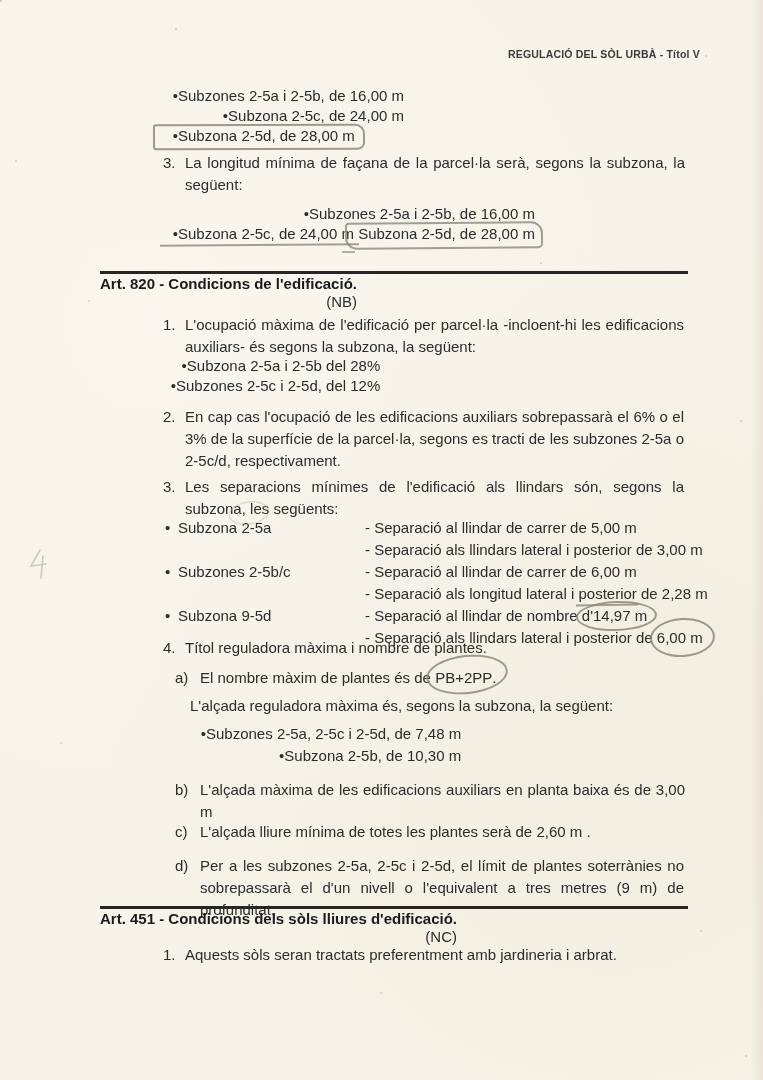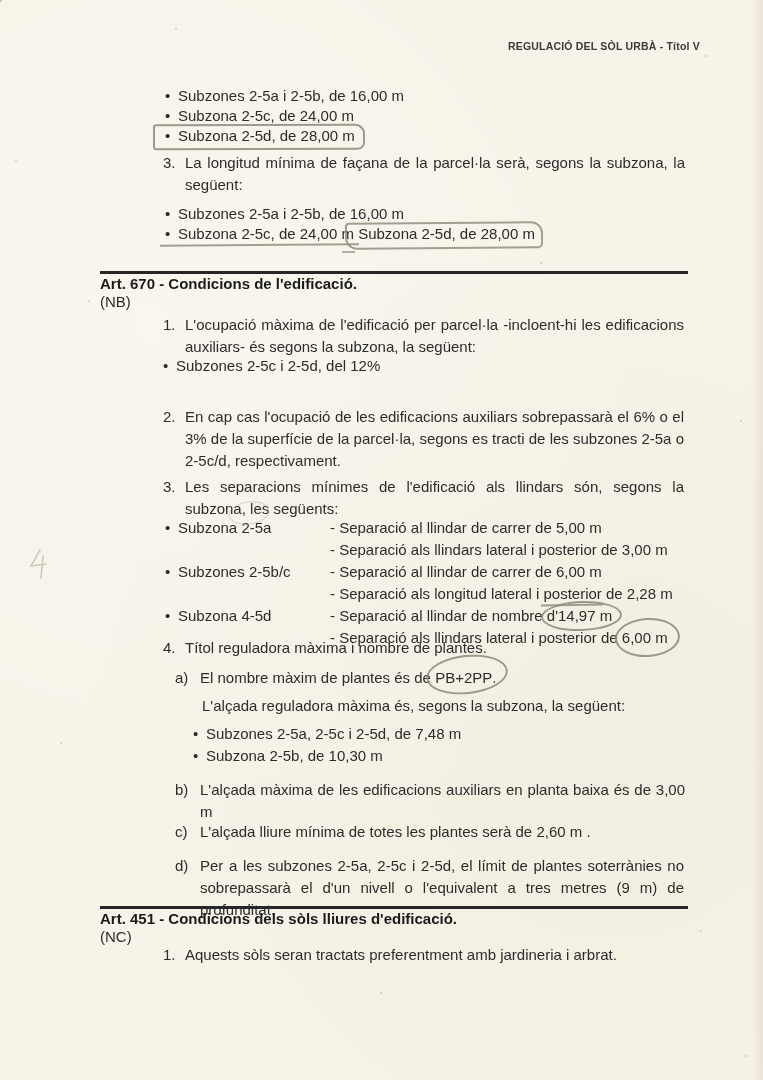--- a/index.html
+++ b/index.html
@@ -9,38 +9,38 @@
     margin:0 auto;
     background:#f6f3e8;
     background-image:radial-gradient(circle at 20% 30%, rgba(255,255,255,.25), transparent 60%),
                      radial-gradient(circle at 80% 70%, rgba(205,195,165,.10), transparent 55%);
     overflow:hidden;
     font-family:"Liberation Sans", sans-serif;
     color:#2c2c2c;
   }
   .abs{position:absolute;}
   .hdr{
-    top:40px;right:63px;
+    top:48px;right:63px;
     font-size:10.5px;font-weight:700;color:#3a3a3a;letter-spacing:.2px;
   }
   .blist{font-size:15px;line-height:20px;}
-  .bline{position:relative;white-space:nowrap;}
+  .bline{position:relative;white-space:nowrap;text-align:right;}
   .bline::before{content:"\2022";display:inline-block;width:13px;}
   .para{font-size:15px;line-height:22px;display:flex;text-align:justify;}
   .para .num{width:22px;flex:none;}
   .para .ptext{flex:1;text-align:justify;}
   .letter-item{font-size:15px;line-height:22px;display:flex;}
   .letter-item .letter{width:25px;flex:none;}
   .letter-item .ltext{flex:1;text-align:justify;}
   .rule{border-top:3px solid #262626;height:0;}
   .art-head{font-size:15px;line-height:18px;}
   .art-title{font-weight:700;color:#1b1b1b;}
-  .art-code{font-weight:400;}
+  .art-code{font-weight:400;text-align:right;}
   .sep{font-size:15px;line-height:22px;}
-  .sep-row{display:flex;white-space:nowrap;}
+  .sep-row{display:flex;white-space:nowrap;gap:35px;}
   .sep-label{width:165px;flex:none;position:relative;}
   .sep-label.hasbullet::before{content:"\2022";display:inline-block;width:13px;}
   .sep-text{flex:none;}
   .single{font-size:15px;line-height:22px;white-space:nowrap;}
   .pgnum{left:0;right:0;top:1012px;text-align:center;font-size:13px;color:#333;}
   
   .pc{ --pencil:#8f8d7c; }
   .pencil-box{position:relative;display:inline-block;}
   .pencil-box::after{
     content:"";position:absolute;inset:-2px -10px -4px -12px;
@@ -121,30 +121,31 @@
   </div>
 
   <div class="abs blist" style="left:165px;top:204px;">
     <div class="bline"><span>Subzones 2-5a i 2-5b, de 16,00 m</span></div>
     <div class="bline pencil-underline"><span>Subzona 2-5c, de 24,00 m</span></div>
     <div class="bline pencil-box2"><span>Subzona 2-5d, de 28,00 m</span></div>
   </div>
 
   <div class="abs rule" style="left:100px;top:271px;width:588px;"></div>
   <div class="abs art-head" style="left:100px;top:275px;">
-    <div class="art-title">Art. 670 - Condicions de l'edificació.</div>
+    <div class="art-title">Art. 820 - Condicions de l'edificació.</div>
     <div class="art-code">(NB)</div>
   </div>
 
   <div class="abs para" style="left:163px;top:314px;width:521px;">
     <span class="num">1.</span>
     <span class="ptext">L'ocupació màxima de l'edificació per parcel·la -incloent-hi les edificacions auxiliars- és segons la subzona, la següent:</span>
   </div>
 
   <div class="abs blist" style="left:163px;top:356px;">
+    <div class="bline"><span>Subzona 2-5a i 2-5b del 28%</span></div>
     <div class="bline"><span>Subzones 2-5c i 2-5d, del 12%</span></div>
   </div>
 
   <div class="abs para" style="left:163px;top:406px;width:521px;">
     <span class="num">2.</span>
     <span class="ptext">En cap cas l'ocupació de les edificacions auxiliars sobrepassarà el 6% o el 3% de la superfície de la parcel·la, segons es tracti de les subzones 2-5a o 2-5c/d, respectivament.</span>
   </div>
 
   <div class="abs para" style="left:163px;top:476px;width:521px;">
     <span class="num">3.</span>
@@ -162,40 +163,40 @@
     </div>
     <div class="sep-row">
       <span class="sep-label hasbullet">Subzones 2-5b/c</span>
       <span class="sep-text">- Separació al llindar de carrer de 6,00 m</span>
     </div>
     <div class="sep-row">
       <span class="sep-label"></span>
       <span class="sep-text"><span>- Separació als longitud lateral i </span><span class="pencil-word-underline">posterior</span><span> de 2,28 m</span></span>
     </div>
     <div class="sep-row">
-      <span class="sep-label hasbullet">Subzona 4-5d</span>
+      <span class="sep-label hasbullet">Subzona 9-5d</span>
       <span class="sep-text"><span>- Separació al llindar de nombre </span><span class="pencil-circle circ-flat">d'14,97 m</span><span></span></span>
     </div>
     <div class="sep-row">
       <span class="sep-label"></span>
       <span class="sep-text"><span>- Separació als llindars lateral i posterior de </span><span class="pencil-circle circ-round">6,00 m</span><span></span></span>
     </div>
   </div>
 
   <div class="abs para" style="left:163px;top:637px;width:521px;">
     <span class="num">4.</span>
     <span class="ptext">Títol reguladora màxima i nombre de plantes.</span>
   </div>
 
   <div class="abs letter-item" style="left:175px;top:667px;width:500px;">
     <span class="letter">a)</span>
     <span class="ltext" style="white-space:nowrap;"><span>El nombre màxim de plantes és de </span><span class="pencil-circle circ-loop">PB+2PP</span><span>.</span></span>
   </div>
 
-  <div class="abs single" style="left:202px;top:695px;">L'alçada reguladora màxima és, segons la subzona, la següent:</div>
+  <div class="abs single" style="left:190px;top:695px;">L'alçada reguladora màxima és, segons la subzona, la següent:</div>
 
   <div class="abs blist" style="left:193px;top:723px;line-height:22px;">
     <div class="bline"><span>Subzones 2-5a, 2-5c i 2-5d, de 7,48 m</span></div>
     <div class="bline"><span>Subzona 2-5b, de 10,30 m</span></div>
   </div>
 
   <div class="abs letter-item" style="left:175px;top:779px;width:510px;">
     <span class="letter">b)</span>
     <span class="ltext">L'alçada màxima de les edificacions auxiliars en planta baixa és de 3,00 m</span>
   </div>

